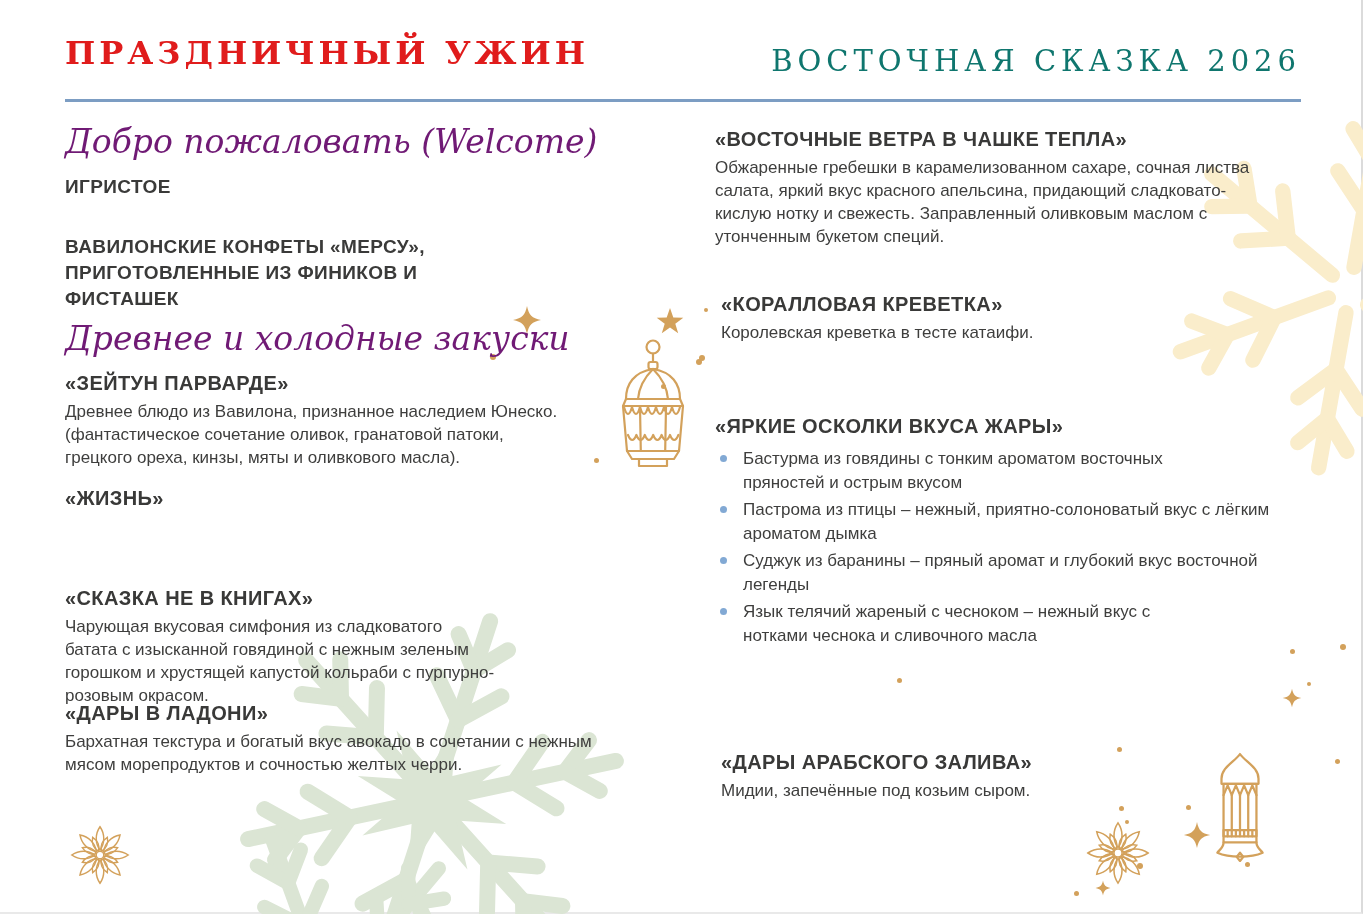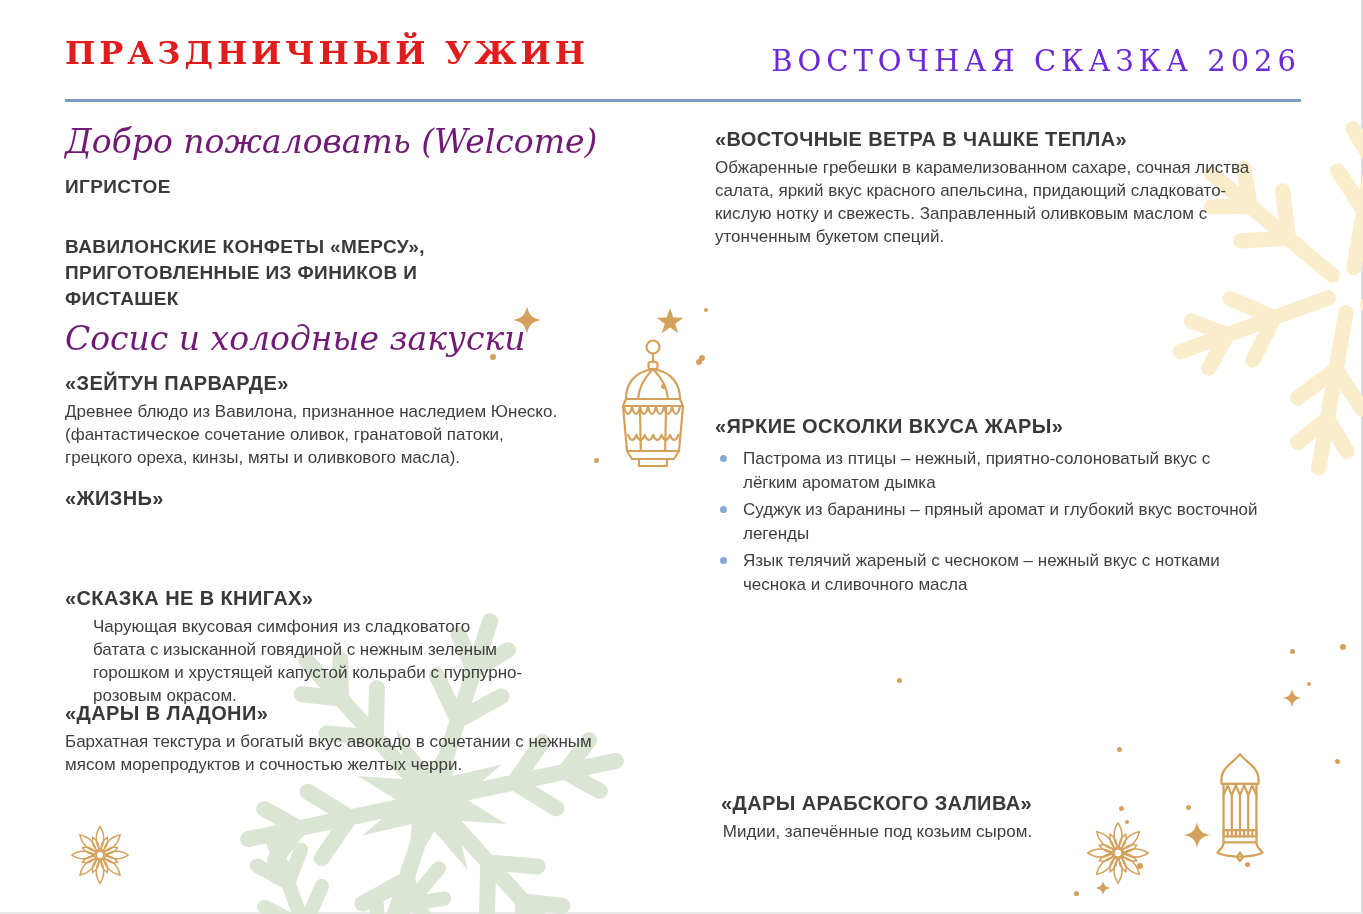--- a/index.html
+++ b/index.html
@@ -11,21 +11,21 @@
   .txt{position:absolute;z-index:2;}
   
   .menu-title{
     left:65px;top:34px;
     font-family:"DejaVu Serif", serif;font-weight:bold;font-size:32px;
     color:#E01C1C;letter-spacing:4px;
   }
   .event-title{
     right:60px;top:44px;
     font-family:"DejaVu Serif", serif;font-weight:normal;font-size:29px;
-    color:#6d28d9;letter-spacing:5px;
+    color:#0f766e;letter-spacing:5px;
   }
   .rule{position:absolute;z-index:2;left:65px;top:99px;width:1236px;height:3px;background:#7C9DC3;}
   
   .script-heading{
     font-family:"DejaVu Serif", serif;font-style:italic;font-size:33px;line-height:1.1;
     color:#701a75;
   }
   .caps-item{
     font-size:19px;font-weight:bold;color:#3A3A39;letter-spacing:.4px;line-height:1.38;
   }
@@ -33,41 +33,41 @@
     font-size:20px;font-weight:bold;color:#393938;letter-spacing:.4px;margin:0 0 5px 0;
   }
   .dish-desc{font-size:17px;line-height:23px;margin:0;color:#3E3E3D;}
   
   .h-welcome{left:65px;top:124px;}
   .i-igristoe{left:65px;top:174px;}
   .i-konfety{left:65px;top:234px;max-width:470px;}
   .h-salads{left:65px;top:321px;}
   .d0{left:65px;top:372px;} .d0 .dish-desc{max-width:500px;}
   .d1{left:65px;top:487px;} .d1 .dish-desc{max-width:538px;}
-  .d2{left:65px;top:587px;} .d2 .dish-desc{max-width:430px;margin-left:28px;}
+  .d2{left:65px;top:587px;} .d2 .dish-desc{max-width:430px;}
   .d3{left:65px;top:702px;} .d3 .dish-desc{max-width:550px;}
   
   .r0{left:715px;top:128px;} .r0 .dish-desc{max-width:555px;}
   .r1{left:721px;top:293px;}
   .h-bullets{left:715px;top:415px;}
   .bullet-list{left:715px;top:447px;list-style:none;margin:0;padding:0;}
   .bullet-list li{
     position:relative;padding-left:28px;margin:0 0 4px 0;
     font-size:17px;line-height:23.5px;color:#3E3E3D;
   }
   .bullet-list li::before{
     content:"";position:absolute;left:5px;top:8px;width:7px;height:7px;border-radius:50%;
     background:#82A9D4;
   }
   .bullet-list li:nth-child(1){max-width:500px;}
   .bullet-list li:nth-child(2){max-width:545px;}
   .bullet-list li:nth-child(3){max-width:535px;}
   .bullet-list li:nth-child(4){max-width:435px;}
   .bullet-list li:nth-child(5){max-width:480px;}
-  .rf{left:721px;top:792px;text-align:right;}
+  .rf{left:721px;top:751px;}
   
   .deco{position:absolute;z-index:1;pointer-events:none;}
   .gdot{position:absolute;z-index:1;border-radius:50%;background:#D3A15B;pointer-events:none;}
   .gold{color:#D3A15B;}
   .green{color:#DBE5D4;}
   .cream{color:#FAEDCB;}
 </style>
 </head>
 <body>
 
@@ -209,21 +209,21 @@
   <span class="gdot" style="left:1335px;top:759px;width:5px;height:5px"></span>
 
   <h1 class="txt menu-title" style="margin:0">ПРАЗДНИЧНЫЙ УЖИН</h1>
   <div class="txt event-title">ВОСТОЧНАЯ СКАЗКА 2026</div>
   <div class="rule"></div>
 
   <div class="txt script-heading h-welcome">Добро пожаловать (Welcome)</div>
   <div class="txt caps-item i-igristoe">ИГРИСТОЕ</div>
   <div class="txt caps-item i-konfety">ВАВИЛОНСКИЕ КОНФЕТЫ «МЕРСУ», ПРИГОТОВЛЕННЫЕ ИЗ ФИНИКОВ И ФИСТАШЕК</div>
 
-  <div class="txt script-heading h-salads">Сосис и холодные закуски</div>
+  <div class="txt script-heading h-salads">Древнее и холодные закуски</div>
 
   <div class="txt d0">
     <div class="dish-name">«ЗЕЙТУН ПАРВАРДЕ»</div>
     <p class="dish-desc">Древнее блюдо из Вавилона, признанное наследием Юнеско. (фантастическое сочетание оливок, гранатовой патоки, грецкого ореха, кинзы, мяты и оливкового масла).</p>
   </div>
   <div class="txt d1">
     <div class="dish-name">«ЖИЗНЬ»</div>
   </div>
   <div class="txt d2">
     <div class="dish-name">«СКАЗКА НЕ В КНИГАХ»</div>
@@ -231,23 +231,28 @@
   </div>
   <div class="txt d3">
     <div class="dish-name">«ДАРЫ В ЛАДОНИ»</div>
     <p class="dish-desc">Бархатная текстура и богатый вкус авокадо в сочетании с нежным мясом морепродуктов и сочностью желтых черри.</p>
   </div>
 
   <div class="txt r0">
     <div class="dish-name">«ВОСТОЧНЫЕ ВЕТРА В ЧАШКЕ ТЕПЛА»</div>
     <p class="dish-desc">Обжаренные гребешки в карамелизованном сахаре, сочная листва салата, яркий вкус красного апельсина, придающий сладковато-кислую нотку и свежесть. Заправленный оливковым маслом с утонченным букетом специй.</p>
   </div>
+  <div class="txt r1">
+    <div class="dish-name">«КОРАЛЛОВАЯ КРЕВЕТКА»</div>
+    <p class="dish-desc">Королевская креветка в тесте катаифи.</p>
+  </div>
 
   <div class="txt dish-name h-bullets">«ЯРКИЕ ОСКОЛКИ ВКУСА ЖАРЫ»</div>
   <ul class="txt bullet-list">
+    <li>Бастурма из говядины с тонким ароматом восточных пряностей и острым вкусом</li>
     <li>Пастрома из птицы – нежный, приятно-солоноватый вкус с лёгким ароматом дымка</li>
     <li>Суджук из баранины – пряный аромат и глубокий вкус восточной легенды</li>
     <li>Язык телячий жареный с чесноком – нежный вкус с нотками чеснока и сливочного масла</li>
   </ul>
 
   <div class="txt rf">
     <div class="dish-name">«ДАРЫ АРАБСКОГО ЗАЛИВА»</div>
     <p class="dish-desc">Мидии, запечённые под козьим сыром.</p>
   </div>
 

